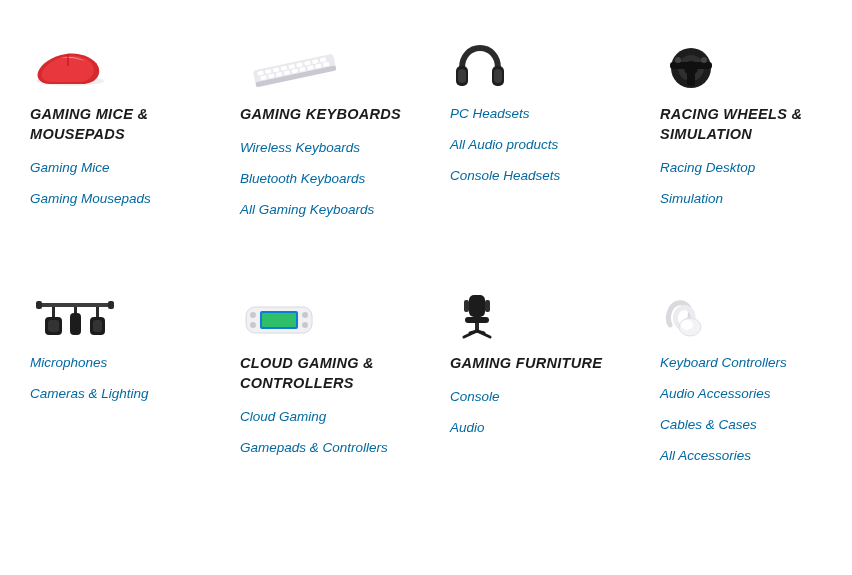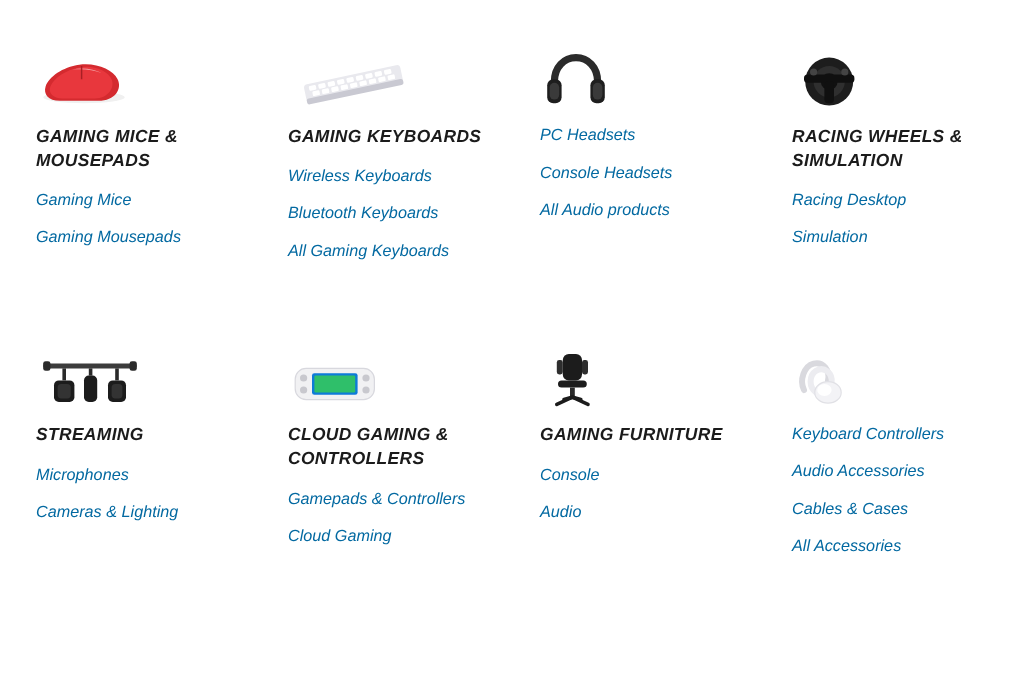--- a/index.html
+++ b/index.html
@@ -132,22 +132,22 @@
         <svg width="60" height="50" viewBox="0 0 60 50">
           <path d="M12 40 L12 26 C12 14 20 6 30 6 C40 6 48 14 48 26 L48 40" stroke="#2b2b2b" stroke-width="6" fill="none" stroke-linecap="round"></path>
           <rect x="6" y="24" width="12" height="20" rx="5" fill="#1e1e1e"></rect>
           <rect x="42" y="24" width="12" height="20" rx="5" fill="#1e1e1e"></rect>
           <rect x="8" y="27" width="8" height="14" rx="4" fill="#3a3a3a"></rect>
           <rect x="44" y="27" width="8" height="14" rx="4" fill="#3a3a3a"></rect>
         </svg>
       </div>
       <ul class="link-list">
         <li><a href="#">PC Headsets</a></li>
+        <li><a href="#">All Audio products</a></li>
         <li><a href="#">Console Headsets</a></li>
-        <li><a href="#">All Audio products</a></li>
       </ul>
     </div>
 
     <div class="menu-col">
       <div class="icon-box">
         <svg width="62" height="50" viewBox="0 0 62 50">
           <circle cx="31" cy="26" r="20" fill="#1d1d1d"></circle>
           <circle cx="31" cy="26" r="13" fill="#2f2f2f"></circle>
           <circle cx="31" cy="26" r="7" fill="#111111"></circle>
           <rect x="10" y="20" width="42" height="7" rx="3" fill="#101010"></rect>
@@ -176,43 +176,42 @@
           <rect x="22" y="14" width="3" height="10" fill="#2a2a2a"></rect>
           <rect x="15" y="24" width="17" height="18" rx="4" fill="#1c1c1c"></rect>
           <rect x="18" y="27" width="11" height="12" rx="3" fill="#333"></rect>
           <rect x="44" y="14" width="3" height="6" fill="#2a2a2a"></rect>
           <rect x="40" y="20" width="11" height="22" rx="4" fill="#1c1c1c"></rect>
           <rect x="66" y="14" width="3" height="10" fill="#2a2a2a"></rect>
           <rect x="60" y="24" width="15" height="18" rx="4" fill="#1c1c1c"></rect>
           <rect x="63" y="27" width="9" height="12" rx="3" fill="#333"></rect>
         </svg>
       </div>
-      <div class="col-title">STREAMING</div>
       <ul class="link-list">
         <li><a href="#">Microphones</a></li>
         <li><a href="#">Cameras &amp; Lighting</a></li>
       </ul>
     </div>
 
     <div class="menu-col">
       <div class="icon-box">
         <svg width="78" height="46" viewBox="0 0 78 46">
           <rect x="6" y="12" width="66" height="26" rx="9" fill="#f1f1f3" stroke="#d8d8de" stroke-width="1"></rect>
           <rect x="20" y="16" width="38" height="18" rx="2" fill="#0e7bd8"></rect>
           <rect x="22" y="18" width="34" height="14" rx="1" fill="#2fbf6a"></rect>
           <circle cx="13" cy="20" r="3" fill="#c8c8ce"></circle>
           <circle cx="13" cy="30" r="3" fill="#c8c8ce"></circle>
           <circle cx="65" cy="20" r="3" fill="#c8c8ce"></circle>
           <circle cx="65" cy="30" r="3" fill="#c8c8ce"></circle>
         </svg>
       </div>
       <div class="col-title">CLOUD GAMING &amp; CONTROLLERS</div>
       <ul class="link-list">
+        <li><a href="#">Cloud Gaming</a></li>
         <li><a href="#">Gamepads &amp; Controllers</a></li>
-        <li><a href="#">Cloud Gaming</a></li>
       </ul>
     </div>
 
     <div class="menu-col">
       <div class="icon-box">
         <svg width="56" height="48" viewBox="0 0 56 48">
           <rect x="19" y="2" width="16" height="22" rx="5" fill="#1c1c1c"></rect>
           <rect x="14" y="7" width="5" height="12" rx="2" fill="#2e2e2e"></rect>
           <rect x="35" y="7" width="5" height="12" rx="2" fill="#2e2e2e"></rect>
           <rect x="15" y="24" width="24" height="6" rx="3" fill="#1c1c1c"></rect>

